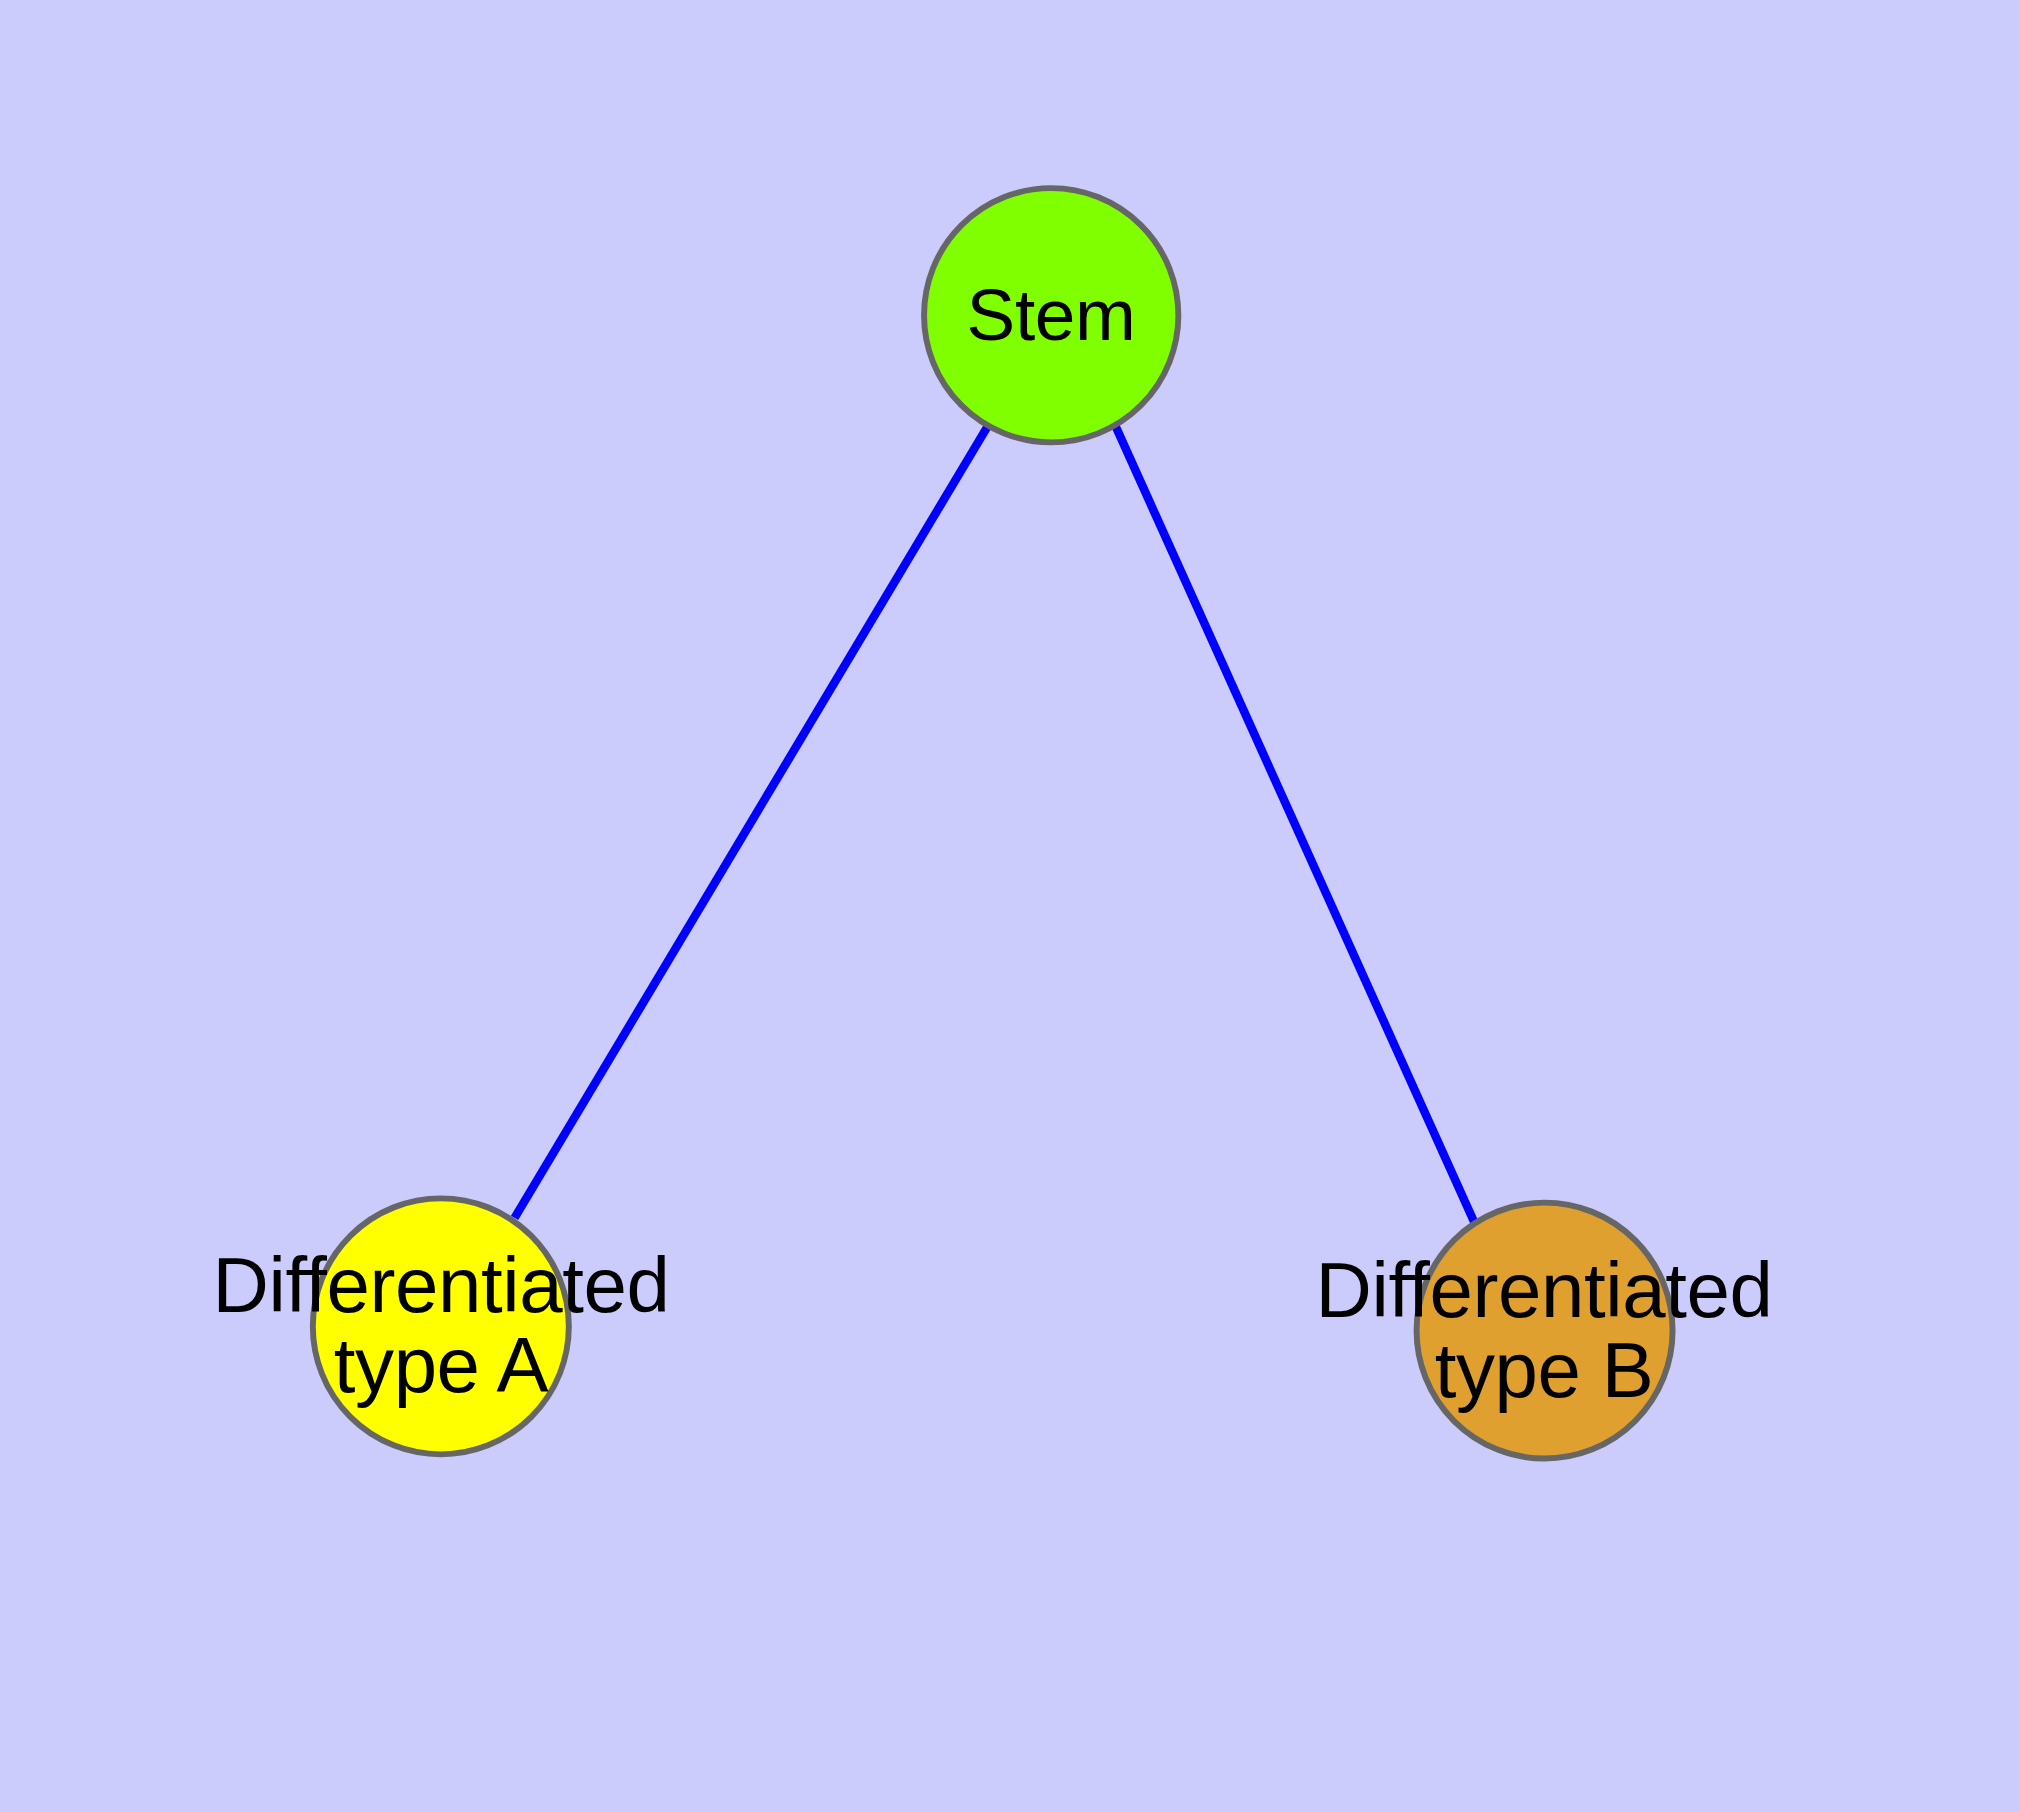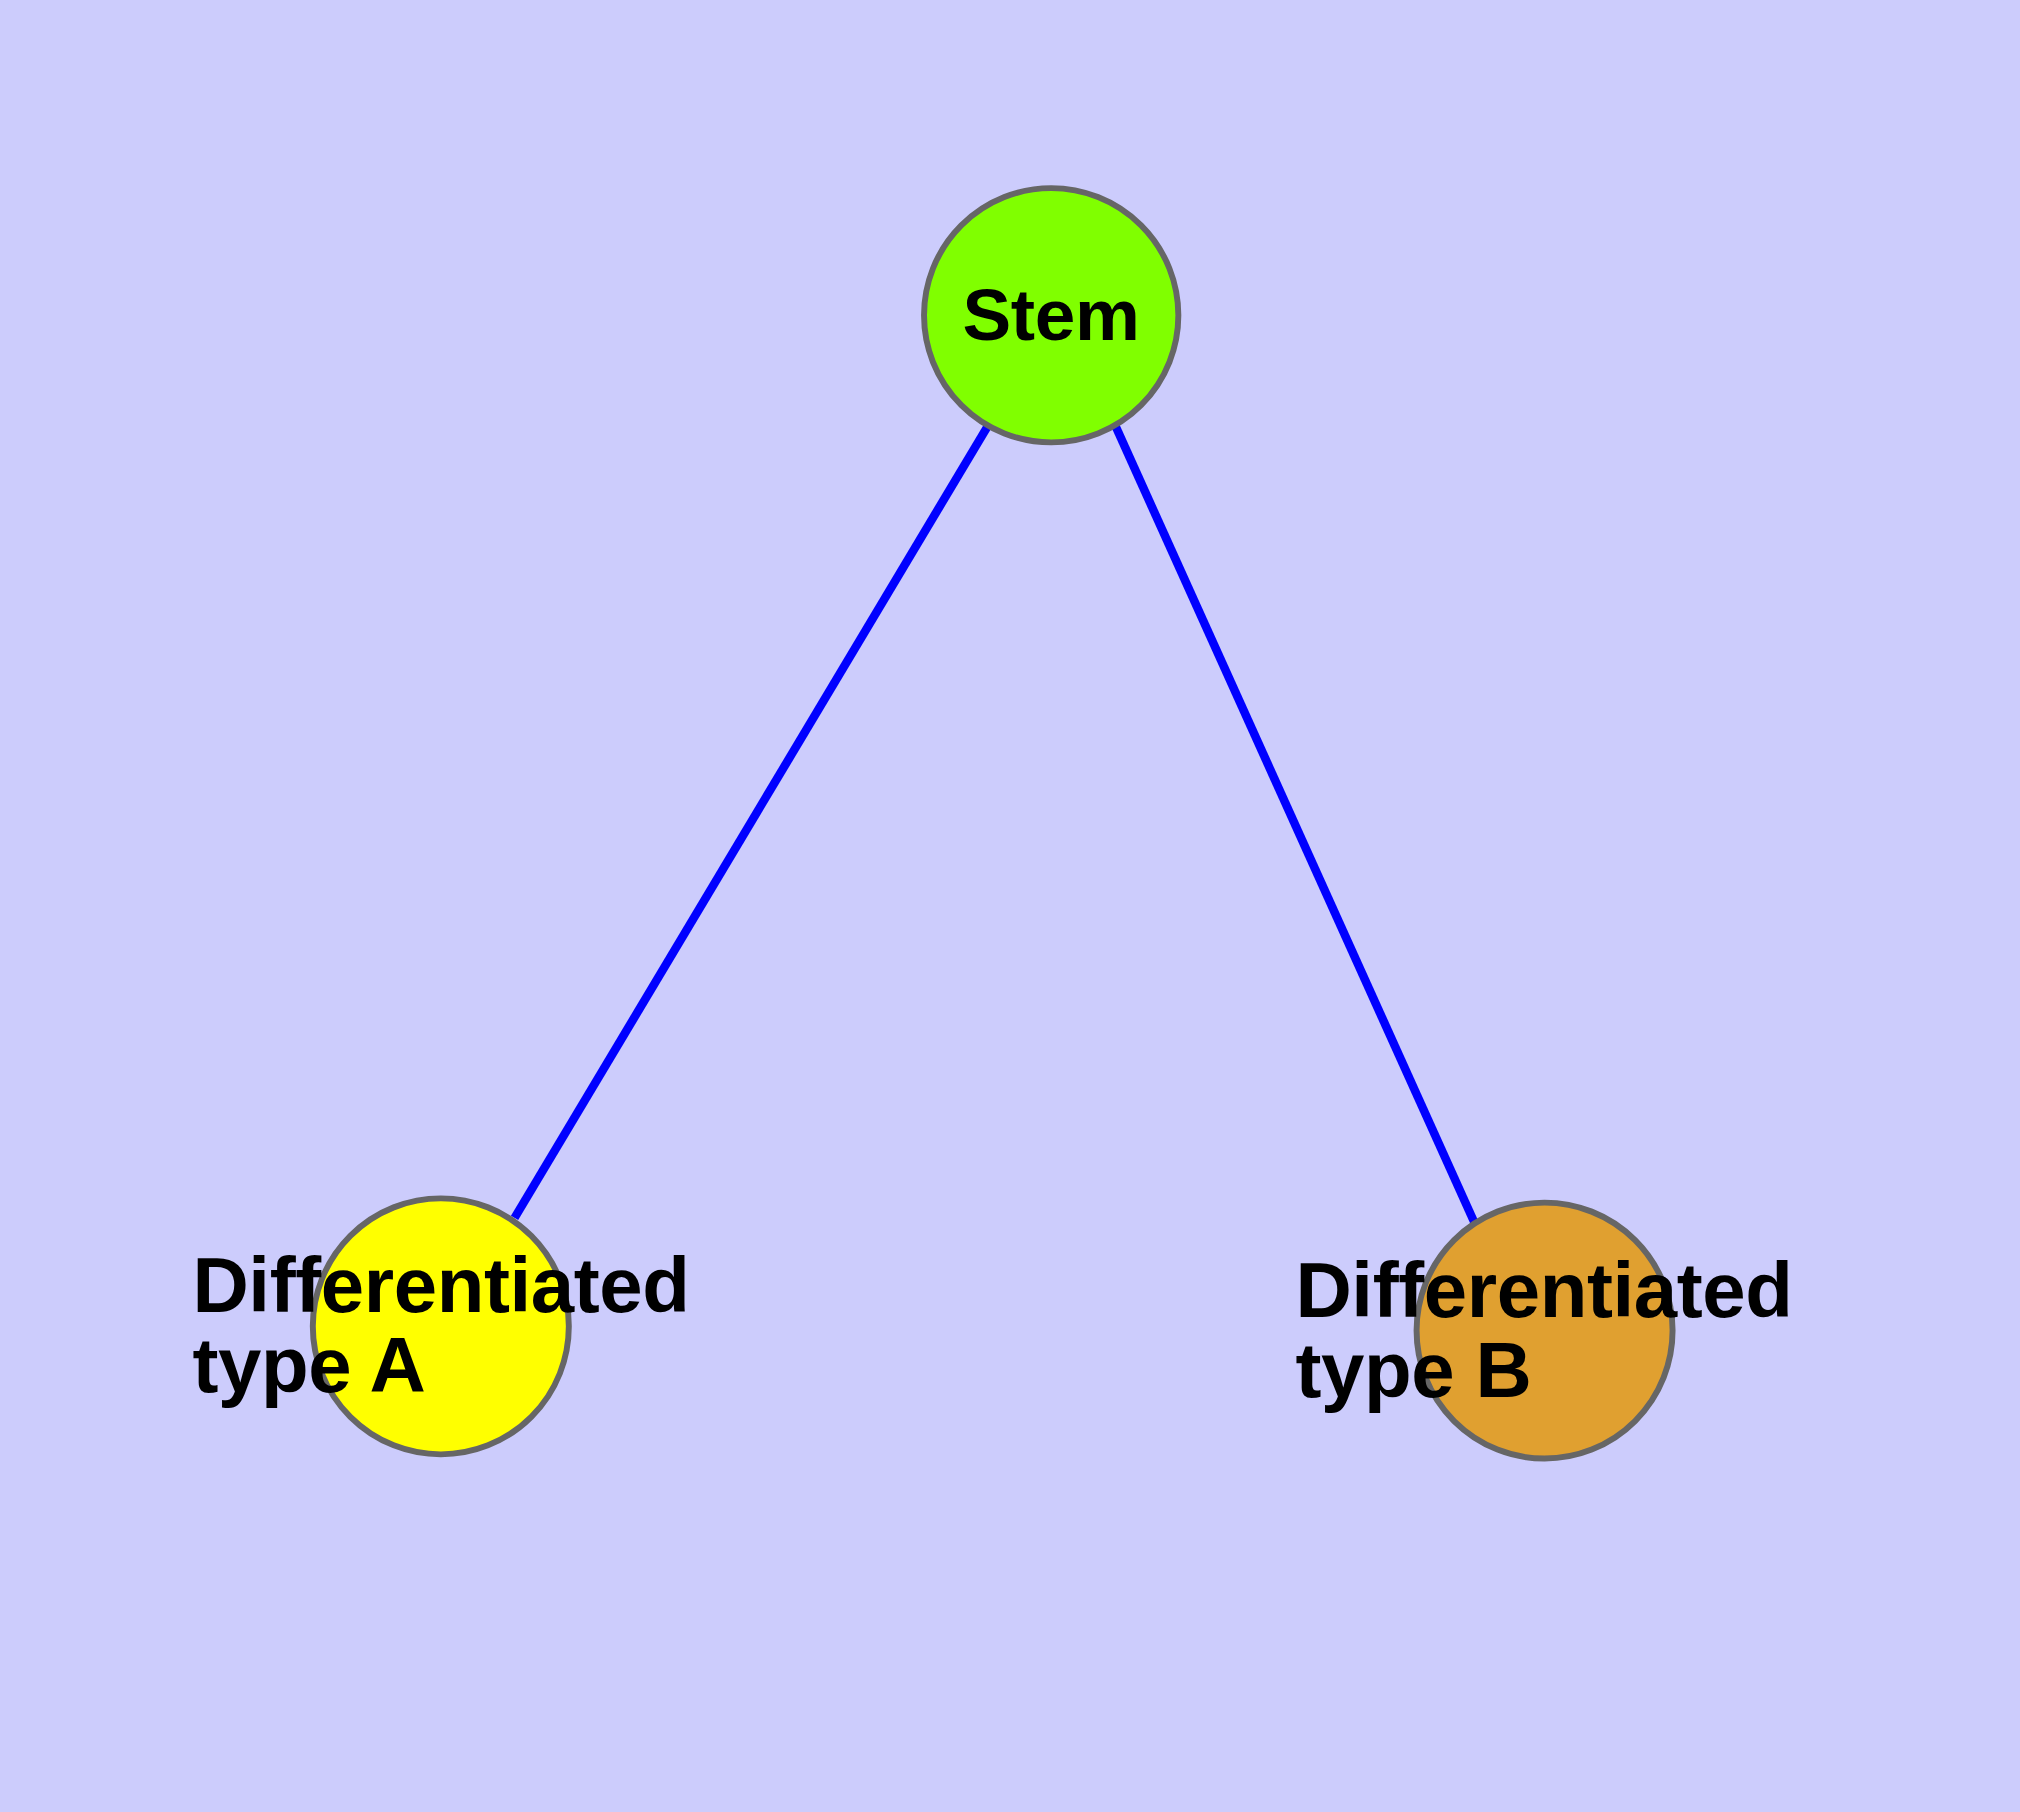--- a/index.html
+++ b/index.html
@@ -17,22 +17,23 @@
   #graph-svg {
     position: absolute;
     top: 0;
     left: 0;
     width: 2021px;
     height: 1812px;
     display: block;
   }
   .node-label {
     position: absolute;
+    text-align: center;
     color: #000000;
-    font-weight: bold;
+    font-weight: normal;
     line-height: 1.02;
     white-space: pre;
     pointer-events: none;
     transform: translate(-50%, -50%);
     letter-spacing: -0.4px;
   }
   .label-stem {
     font-size: 73px;
   }
   .label-typea,

